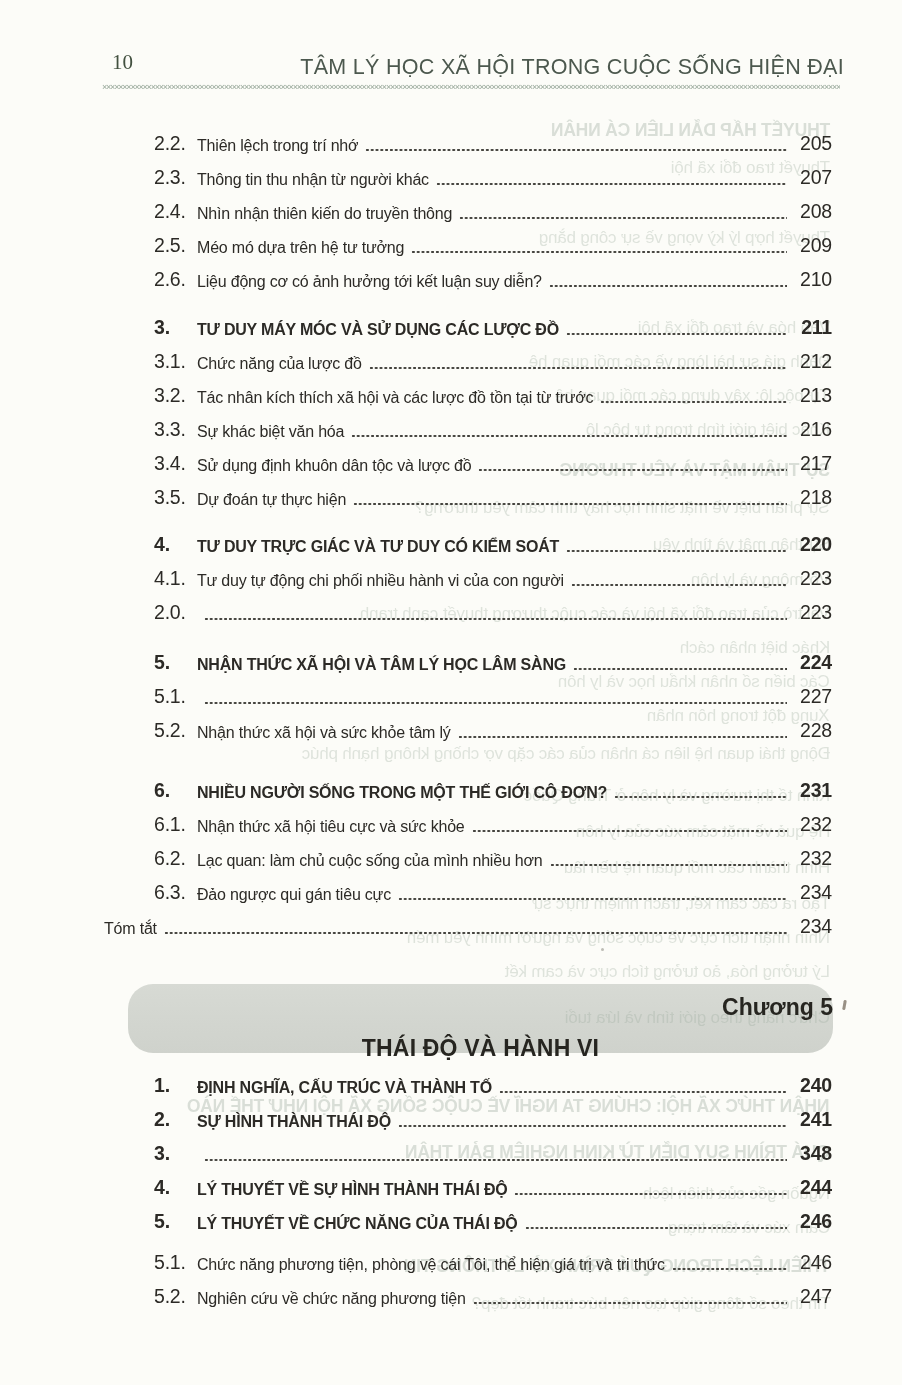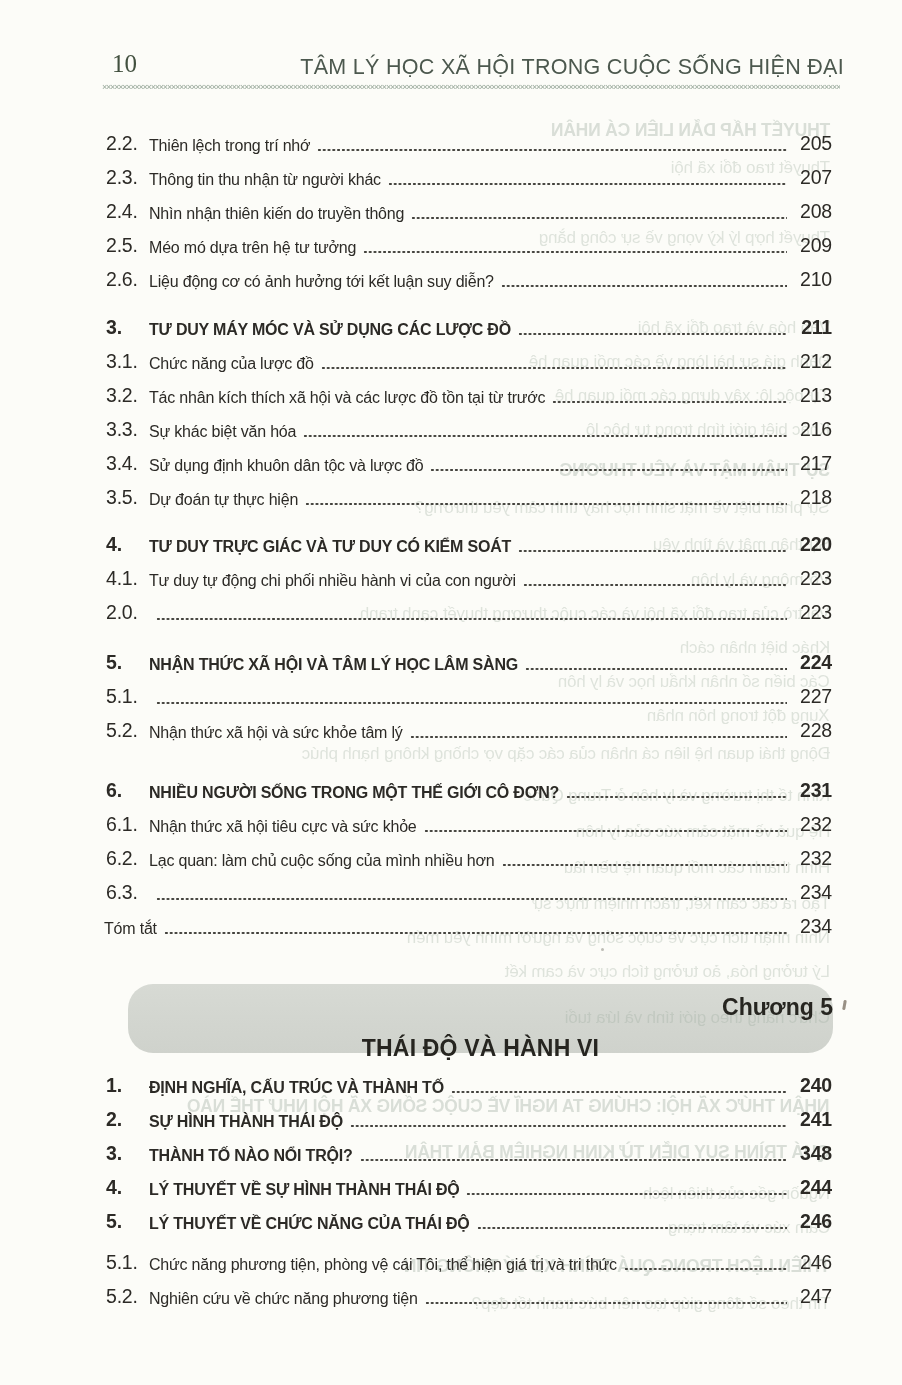--- a/index.html
+++ b/index.html
@@ -5,21 +5,21 @@
   html,body{margin:0;padding:0;}
   body{
     width:902px;height:1385px;position:relative;overflow:hidden;
     background:#fcfcf8;
     font-family:"Liberation Sans",sans-serif;
     color:#2c2a26;
   }
   
   .hdr-pageno{
     position:absolute;left:112px;top:50px;
-    font-family:"Liberation Serif",serif;font-size:25px;color:#42503f;
+    font-family:"Liberation Serif",serif;font-size:21px;color:#42503f;
   }
   .hdr-title{
     position:absolute;right:58px;top:55px;
     font-size:21.5px;color:#4c584e;letter-spacing:.3px;white-space:nowrap;
   }
   .hdr-rule{
     position:absolute;left:102px;right:62px;top:82px;height:11px;
     overflow:hidden;color:#96a698;font-size:9px;line-height:11px;
     letter-spacing:-1.2px;white-space:nowrap;user-select:none;
   }
@@ -42,21 +42,21 @@
     font-weight:700;font-size:23px;color:#262520;
   }
   .chapter-box .ctitle{
     position:relative;z-index:2;text-align:center;margin-top:14px;
     font-weight:700;font-size:23px;color:#262520;letter-spacing:.2px;
   }
   
   .toc{position:absolute;left:106px;width:726px;}
   .toc-prev{top:126px;}
   .toc-ch5{top:1068px;}
-  .trow{display:flex;align-items:flex-end;height:34px;box-sizing:border-box;padding-bottom:5px;}
+  .trow{display:flex;align-items:flex-end;height:34px;box-sizing:border-box;padding-bottom:5px;margin-left:48px;}
   .trow .num{flex:none;width:43px;font-size:19.5px;letter-spacing:-.2px;}
   .trow .title{flex:none;font-size:16px;letter-spacing:-.2px;white-space:nowrap;}
   .trow .leader{
     flex:1;height:5px;margin:0 5px 3px 7px;align-self:flex-end;
     background-image:radial-gradient(circle,#403f3a 1.05px,transparent 1.35px);
     background-size:4.8px 4px;background-repeat:repeat-x;background-position:0 50%;
   }
   .trow .pg{flex:none;min-width:40px;text-align:right;font-size:19.5px;letter-spacing:-.2px;}
   .trow.main .num,.trow.main .title,.trow.main .pg{font-weight:700;}
   .trow.noindent{margin-left:-2px;}
@@ -224,20 +224,21 @@
       <span class="pg">232</span>
     </div>
     <div class="trow">
       <span class="num">6.2.</span>
       <span class="title">Lạc quan: làm chủ cuộc sống của mình nhiều hơn</span>
       <span class="leader"></span>
       <span class="pg">232</span>
     </div>
     <div class="trow">
       <span class="num">6.3.</span>
+      <span class="title">Đảo ngược qui gán tiêu cực</span>
       <span class="leader"></span>
       <span class="pg">234</span>
     </div>
     <div class="trow noindent">
       <span class="title">Tóm tắt</span>
       <span class="leader"></span>
       <span class="pg">234</span>
     </div>
   </div>
 
@@ -249,21 +250,20 @@
       <span class="pg">240</span>
     </div>
     <div class="trow main">
       <span class="num">2.</span>
       <span class="title">SỰ HÌNH THÀNH THÁI ĐỘ</span>
       <span class="leader"></span>
       <span class="pg">241</span>
     </div>
     <div class="trow main">
       <span class="num">3.</span>
-      <span class="title">THÀNH TỐ NÀO NỔI TRỘI?</span>
       <span class="leader"></span>
       <span class="pg">348</span>
     </div>
     <div class="trow main">
       <span class="num">4.</span>
       <span class="title">LÝ THUYẾT VỀ SỰ HÌNH THÀNH THÁI ĐỘ</span>
       <span class="leader"></span>
       <span class="pg">244</span>
     </div>
     <div class="trow main">

